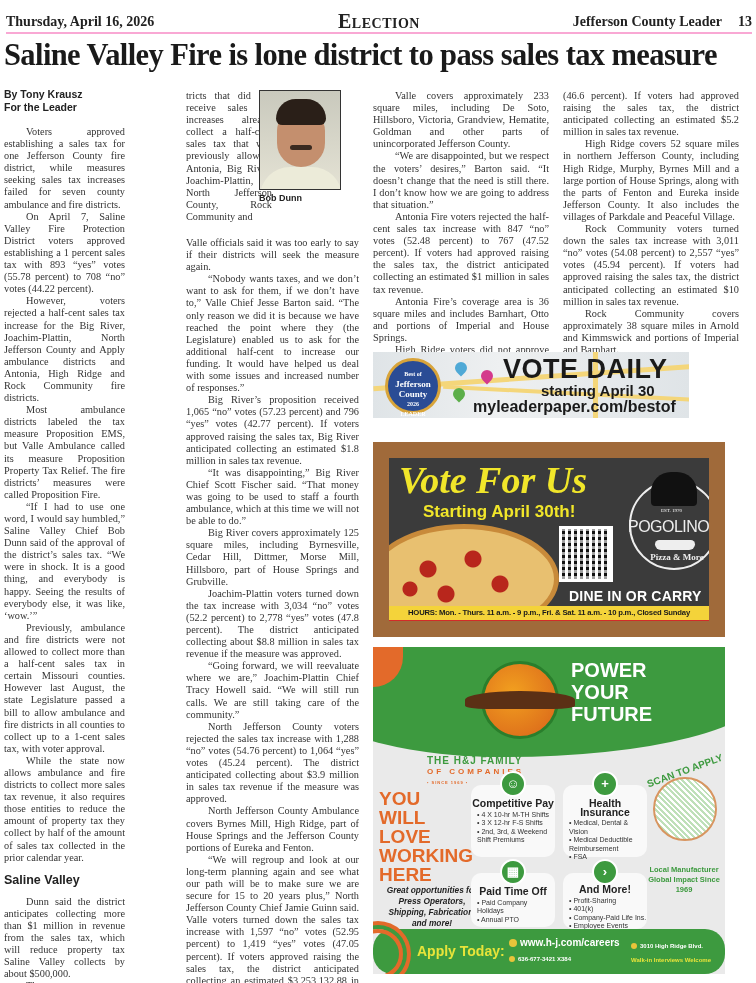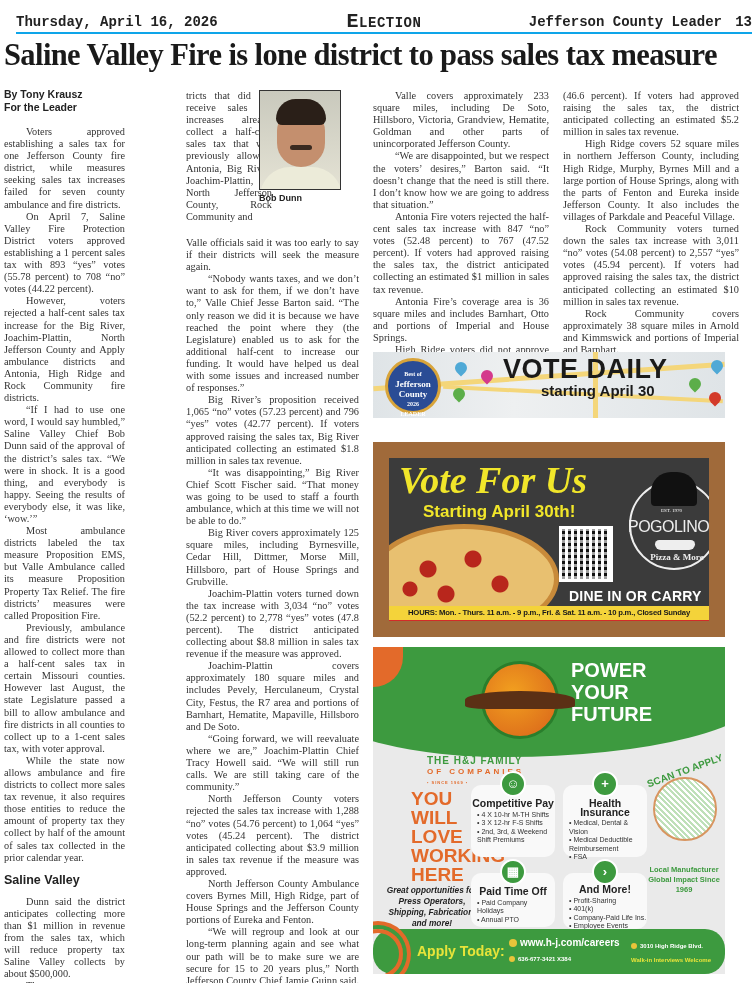--- a/index.html
+++ b/index.html
@@ -1,18 +1,18 @@
 <!DOCTYPE html>
 <html><head>
 <meta charset="utf-8">
 <style>
   * { box-sizing: border-box; margin: 0; padding: 0; }
   html, body { width: 756px; height: 983px; background: #fff; overflow: hidden; }
   body { font-family: "Liberation Serif", serif; color: #222; position: relative; }
-  .folio { position: absolute; left: 16px; right: 4px; top: 8px; height: 26px; border-bottom: 2px solid #0ea5e9; font-family: Liberation Mono, monospace; }
+  .folio { position: absolute; left: 6px; right: 4px; top: 8px; height: 26px; border-bottom: 2px solid #f9a8d4; }
   .folio .date { position: absolute; left: 0; top: 6px; font-weight: bold; font-size: 14px; }
   .folio .section { position: absolute; left: 0; right: 0; text-align: center; top: 2px; font-weight: bold; font-size: 20px; font-variant: small-caps; letter-spacing: 0.5px; }
   .folio .paper { position: absolute; right: 30px; top: 6px; font-weight: bold; font-size: 14px; }
   .folio .page { position: absolute; right: 0; top: 6px; font-weight: bold; font-size: 14px; }
   .headline { position: absolute; left: 4px; right: 4px; top: 38px; font-family: "Liberation Serif", serif; font-weight: bold; font-size: 30.5px; letter-spacing: -0.6px; white-space: nowrap; color: #1a1a1a; }
   .col { position: absolute; font-size: 10.3px; line-height: 12.1px; text-align: justify; color: #333; }
   .col p { text-indent: 22px; }
   .byline { font-family: "Liberation Sans", sans-serif; font-weight: bold; font-size: 10.5px; line-height: 13px; text-indent: 0 !important; margin-bottom: 12px; color: #222; }
   .subhead { font-family: "Liberation Sans", sans-serif; font-weight: bold; font-size: 12.5px; margin: 10px 0 10px 0; text-indent: 0 !important; color: #222; }
   .c1 { left: 4px; top: 88px; width: 121px; }
@@ -21,21 +21,21 @@
   .c4 { left: 563px; top: 90px; width: 176px; }
   .photo-wrap { position: absolute; left: 259px; top: 90px; width: 82px; }
   .photo { width: 82px; height: 100px; border: 1px solid #333; background: linear-gradient(#c9c9bd, #e4e2d4); position: relative; overflow: hidden; }
   .photo .hair { position: absolute; left: 16px; top: 8px; width: 50px; height: 26px; background: #2a1f18; border-radius: 25px 25px 8px 8px; }
   .photo .face { position: absolute; left: 17px; top: 18px; width: 48px; height: 58px; background: #c48f6e; border-radius: 22px 22px 24px 24px; }
   .photo .shirt { position: absolute; left: 0; top: 76px; width: 82px; height: 30px; background: #ecebd9; border-radius: 30px 30px 0 0; }
   .photo .mustache { position: absolute; left: 30px; top: 54px; width: 22px; height: 5px; background: #3a2a20; border-radius: 3px; }
   .caption { font-family: "Liberation Sans", sans-serif; font-weight: bold; font-size: 9px; margin-top: 3px; }
 
   
-  .ad1 { position: absolute; left: 373px; top: 352px; width: 352px; height: 66px; background: linear-gradient(90deg, #dfe4e7, #eef0f1 40%, #dfe4e7); overflow: hidden; }
+  .ad1 { position: absolute; left: 373px; top: 352px; width: 316px; height: 66px; background: linear-gradient(90deg, #dfe4e7, #eef0f1 40%, #dfe4e7); overflow: hidden; }
   .ad1 .road { position: absolute; background: #f4d67a; }
   .ad1 .badge { position: absolute; left: 12px; top: 6px; width: 56px; height: 56px; border-radius: 50%; background: #2a4c95; border: 3px solid #d8a43a; color: #fff; font-family: "Liberation Serif", serif; font-weight: bold; text-align: center; font-size: 9px; line-height: 10px; padding-top: 8px; }
   .ad1 .badge .small { font-size: 6px; }
   .ad1 .vote { position: absolute; left: 130px; top: 2px; font-family: "Liberation Sans", sans-serif; font-weight: bold; font-size: 27px; color: #1a1a1a; letter-spacing: 0.5px; }
   .ad1 .start { position: absolute; left: 168px; top: 30px; font-family: "Liberation Sans", sans-serif; font-weight: bold; font-size: 15px; color: #1a1a1a; }
   .ad1 .url { position: absolute; left: 100px; top: 46px; font-family: "Liberation Sans", sans-serif; font-weight: bold; font-size: 16px; color: #1a1a1a; }
   .pin { position: absolute; width: 12px; height: 12px; border-radius: 50% 50% 50% 0; transform: rotate(-45deg); }
 
   
   .ad2 { position: absolute; left: 373px; top: 442px; width: 352px; height: 195px; background: #a06a3a; padding: 16px; }
@@ -58,21 +58,21 @@
 
   
   .ad3 { position: absolute; left: 373px; top: 647px; width: 352px; height: 327px; background: #eaeaea; overflow: hidden; font-family: "Liberation Sans", sans-serif; }
   .ad3 .green-top { position: absolute; left: -40px; top: 0; width: 432px; height: 110px; background: #3d9a3f; border-radius: 0 0 60% 40% / 0 0 60% 40%; }
   .ad3 .orange-top { position: absolute; left: 0; top: 0; width: 30px; height: 40px; background: #e36a2a; border-radius: 0 0 40px 0; }
   .ad3 .globe { position: absolute; left: 108px; top: 14px; width: 78px; height: 78px; border-radius: 50%; background: radial-gradient(circle at 40% 40%, #f2a01f, #d8621a); border: 3px solid #2a7e2c; }
   .ad3 .eagle { position: absolute; left: 92px; top: 44px; width: 110px; height: 18px; background: #5b3015; border-radius: 50% 50% 20% 20%; }
   .ad3 .power { position: absolute; left: 198px; top: 12px; color: #fff; font-weight: bold; font-size: 20px; line-height: 22px; }
   .ad3 .family { position: absolute; left: 6px; top: 108px; color: #3d9a3f; font-weight: bold; font-size: 10px; line-height: 11px; letter-spacing: 1px; margin-left: 48px; }
   .ad3 .family .since { font-size: 4px; color: #e36a2a; letter-spacing: 1px; }
-  .ad3 .ylw { position: absolute; left: 6px; top: 142px; color: #e36a2a; font-weight: bold; font-size: 19px; line-height: 19px; margin-left: 32px; }
+  .ad3 .ylw { position: absolute; left: 6px; top: 142px; color: #e36a2a; font-weight: bold; font-size: 19px; line-height: 19px; }
   .ad3 .opps { position: absolute; left: 13px; top: 238px; width: 92px; text-align: center; font-style: italic; font-weight: bold; font-size: 8.3px; line-height: 11px; color: #222; }
   .ad3 .card { position: absolute; background: #f9f9f9; border-radius: 10px; font-size: 7px; line-height: 8.5px; color: #333; }
   .ad3 .card .ico { position: absolute; left: 50%; margin-left: -13px; top: -14px; width: 26px; height: 26px; border-radius: 50%; background: #3d9a3f; border: 2px solid #fff; color: #fff; text-align: center; line-height: 22px; font-size: 13px; font-weight: bold; }
   .ad3 .card .ttl { text-align: center; font-weight: bold; font-size: 10.5px; color: #222; margin: 14px 0 3px 0; }
   .ad3 .card ul { list-style: none; padding-left: 6px; }
   .ad3 .card li::before { content: "• "; }
   .ad3 .scan { position: absolute; left: 280px; top: 130px; width: 64px; height: 64px; border-radius: 50%; background: repeating-linear-gradient(45deg, #bfe0b9 0 2px, #fff 2px 4px); border: 2px solid #d89560; }
   .ad3 .scan-t { position: absolute; left: 272px; top: 118px; color: #3d9a3f; font-weight: bold; font-size: 10px; transform: rotate(-20deg); }
   .ad3 .local { position: absolute; left: 270px; top: 218px; width: 82px; text-align: center; color: #3d9a3f; font-weight: bold; font-size: 7.5px; line-height: 10px; }
   .ad3 .bottom { position: absolute; left: 0; right: 0; top: 282px; bottom: 0; background: #3d9a3f; border-radius: 20px; }
@@ -97,22 +97,22 @@
 <h1 class="headline">Saline Valley Fire is lone district to pass sales tax measure</h1>
 
 <div class="col c1">
   <p class="byline">
     <span>By Tony Krausz</span><br>
     <span>For the Leader</span>
   </p>
   <p>Voters approved establishing a sales tax for one Jefferson County fire district, while measures seeking sales tax increases failed for seven county ambulance and fire districts.</p>
   <p>On April 7, Saline Valley Fire Protection District voters approved establishing a 1 percent sales tax with 893 “yes” votes (55.78 percent) to 708 “no” votes (44.22 percent).</p>
   <p>However, voters rejected a half-cent sales tax increase for the Big River, Joachim-Plattin, North Jefferson County and Apply ambulance districts and Antonia, High Ridge and Rock Community fire districts.</p>
+  <p>Most ambulance districts labeled the tax measure Proposition EMS, but Valle Ambulance called its measure Proposition Property Tax Relief. The fire districts’ measures were called Proposition Fire.</p>
   <p>“If I had to use one word, I would say humbled,” Saline Valley Chief Bob Dunn said of the approval of the district’s sales tax. “We were in shock. It is a good thing, and everybody is happy. Seeing the results of everybody else, it was like, ‘wow.’”</p>
-  <p>Most ambulance districts labeled the tax measure Proposition EMS, but Valle Ambulance called its measure Proposition Property Tax Relief. The fire districts’ measures were called Proposition Fire.</p>
   <p>Previously, ambulance and fire districts were not allowed to collect more than a half-cent sales tax in certain Missouri counties. However last August, the state Legislature passed a bill to allow ambulance and fire districts in all counties to collect up to a 1-cent sales tax, with voter approval.</p>
   <p>While the state now allows ambulance and fire districts to collect more sales tax revenue, it also requires those entities to reduce the amount of property tax they collect by half of the amount of sales tax collected in the prior calendar year.</p>
   <h3 class="subhead">Saline Valley</h3>
   <p>Dunn said the district anticipates collecting more than $1 million in revenue from the sales tax, which will reduce property tax Saline Valley collects by about $500,000.</p>
   <p>The property tax rollback will not start until after a year of sales tax collections, meaning the property tax reductions will not occur until 2027 taxes are due.</p>
 
 </div>
 
 <div class="col" style="left:186px; top:90px; width:86px; line-height:12.1px;">
   <p style="text-indent:0;">tricts that did not receive sales tax increases already collect a half-cent sales tax that was previously allowed. Antonia, Big River, Joachim-Plattin, North Jefferson County, Rock Community and</p>
@@ -126,21 +126,20 @@
   </div>
   <div class="caption">Bob Dunn</div>
 </div>
 <div class="col c2wide">
   <p style="text-indent:0;">Valle officials said it was too early to say if their districts will seek the measure again.</p>
   <p>“Nobody wants taxes, and we don’t want to ask for them, if we don’t have to,” Valle Chief Jesse Barton said. “The only reason we did it is because we have reached the point where they (the Legislature) enabled us to ask for the additional half-cent to increase our funding. It would have helped us deal with some issues and increased number of responses.”</p>
   <p>Big River’s proposition received 1,065 “no” votes (57.23 percent) and 796 “yes” votes (42.77 percent). If voters approved raising the sales tax, Big River anticipated collecting an estimated $1.8 million in sales tax revenue.</p>
   <p>“It was disappointing,” Big River Chief Scott Fischer said. “That money was going to be used to staff a fourth ambulance, which at this time we will not be able to do.”</p>
   <p>Big River covers approximately 125 square miles, including Byrnesville, Cedar Hill, Dittmer, Morse Mill, Hillsboro, part of House Springs and Grubville.</p>
   <p>Joachim-Plattin voters turned down the tax increase with 3,034 “no” votes (52.2 percent) to 2,778 “yes” votes (47.8 percent). The district anticipated collecting about $8.8 million in sales tax revenue if the measure was approved.</p>
-  <p>Joachim-Plattin covers approximately 180 square miles and includes Pevely, Herculaneum, Crystal City, Festus, the R7 area and portions of Barnhart, Hematite, Mapaville, Hillsboro and De Soto.</p>
   <p>“Going forward, we will reevaluate where we are,” Joachim-Plattin Chief Tracy Howell said. “We will still run calls. We are still taking care of the community.”</p>
   <p>North Jefferson County voters rejected the sales tax increase with 1,288 “no” votes (54.76 percent) to 1,064 “yes” votes (45.24 percent). The district anticipated collecting about $3.9 million in sales tax revenue if the measure was approved.</p>
   <p>North Jefferson County Ambulance covers Byrnes Mill, High Ridge, part of House Springs and the Jefferson County portions of Eureka and Fenton.</p>
   <p>“We will regroup and look at our long-term planning again and see what our path will be to make sure we are secure for 15 to 20 years plus,” North Jefferson County Chief Jamie Guinn said. Valle voters turned down the sales tax increase with 1,597 “no” votes (52.95 percent) to 1,419 “yes” votes (47.05 percent). If voters approved raising the sales tax, the district anticipated collecting an estimated $3,253,132.88 in sales tax revenue.</p>
 </div>
 
 <div class="col c3">
   <p>Valle covers approximately 233 square miles, including De Soto, Hillsboro, Victoria, Grandview, Hematite, Goldman and other parts of unincorporated Jefferson County.</p>
   <p>“We are disappointed, but we respect the voters’ desires,” Barton said. “It doesn’t change that the need is still there. I don’t know how we are going to address that situation.”</p>
   <p>Antonia Fire voters rejected the half-cent sales tax increase with 847 “no” votes (52.48 percent) to 767 (47.52 percent). If voters had approved raising the sales tax, the district anticipated collecting an estimated $1 million in sales tax revenue.</p>
@@ -166,20 +165,21 @@
   <span class="pin" style="left:338px;top:8px;background:#4fa9d6;"></span>
   <span class="pin" style="left:336px;top:40px;background:#d33a2a;"></span>
   <div class="badge">
     <div class="small">Best of</div>
     <div>Jefferson County</div>
     <div class="small">2026</div>
     <div class="small">LEADER</div>
   </div>
   <div class="vote">VOTE DAILY</div>
   <div class="start">starting April 30</div>
+  <div class="url">myleaderpaper.com/bestof</div>
 </div>
 
 <div class="ad2">
   <div class="board">
     <div class="vote">Vote For Us</div>
     <div class="starting">Starting April 30th!</div>
     <div class="pizza"></div>
     <div class="qr"></div>
     <div class="logo"></div>
     <div class="hat"></div>

